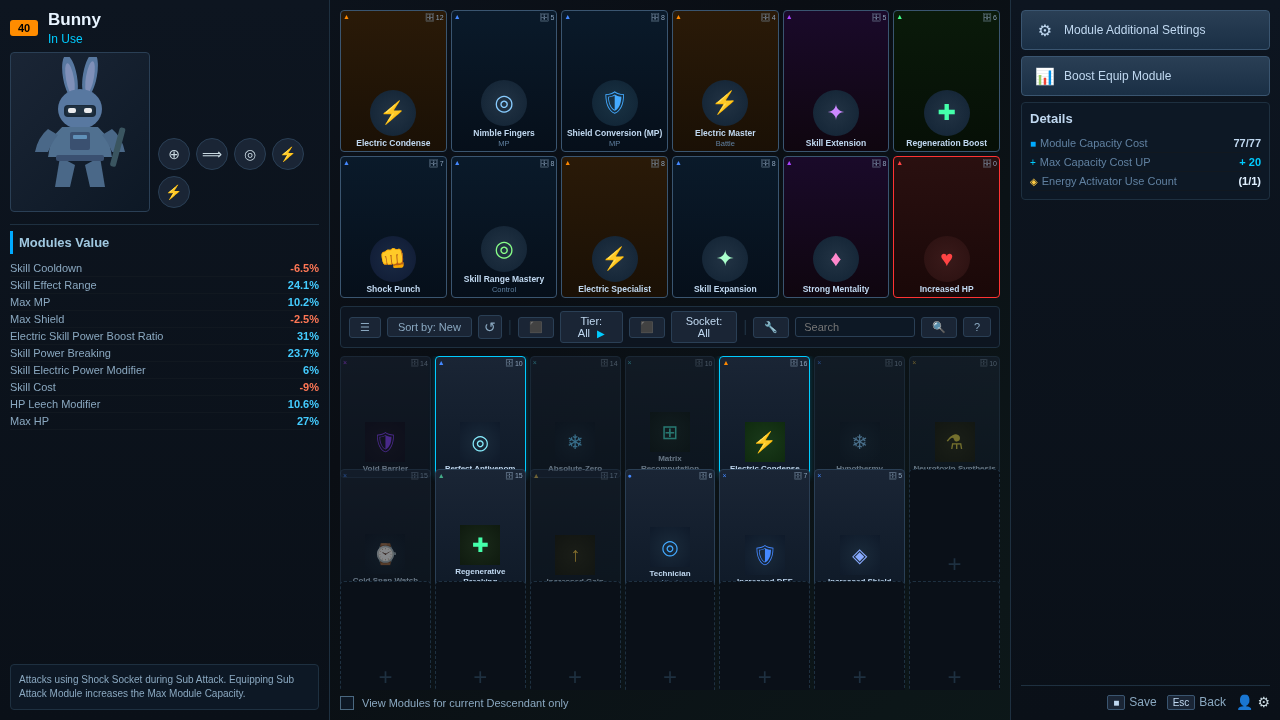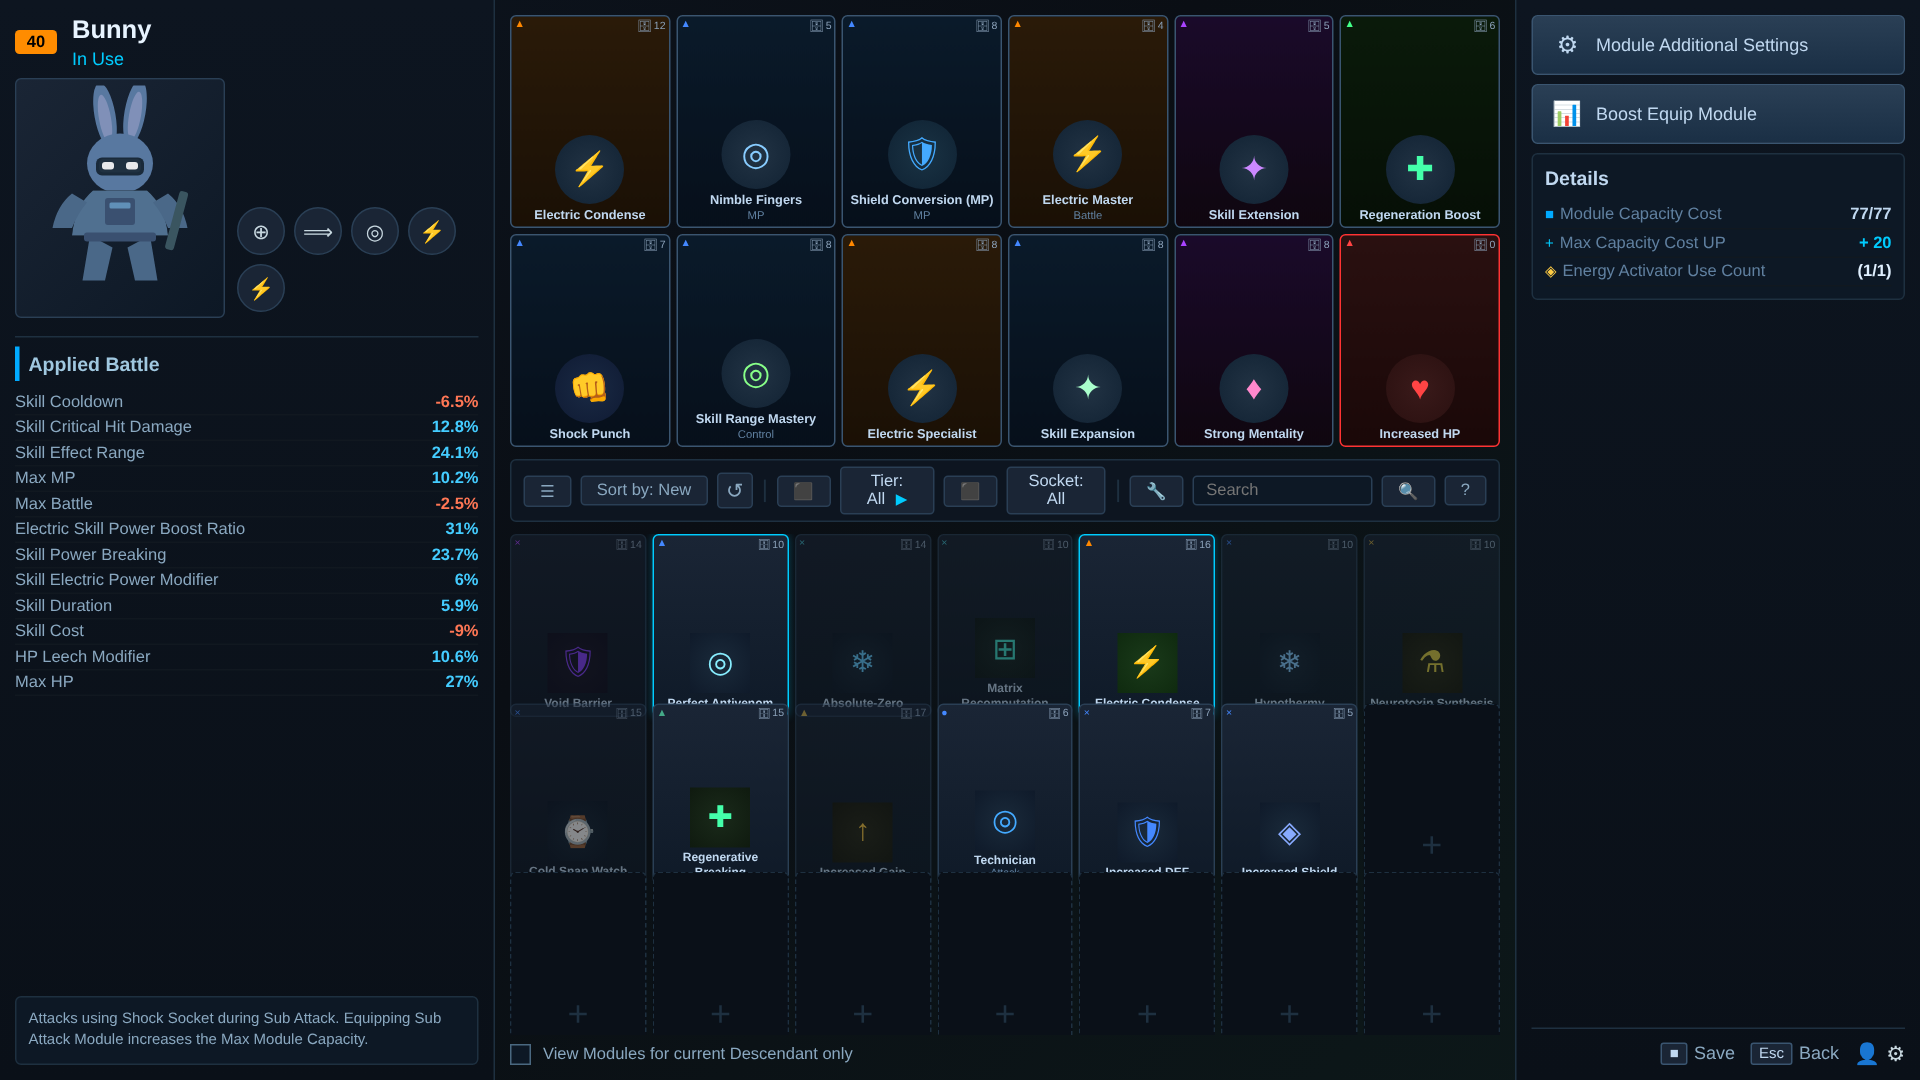--- a/index.html
+++ b/index.html
@@ -626,58 +626,50 @@
           <div class="icon-circle">⟹</div>
           <div class="icon-circle">◎</div>
           <div class="icon-circle" style="color:#ffdd00;">⚡</div>
           <div class="icon-circle" style="color:#aaddff;">⚡</div>
         </div>
       </div>
     </div>
 
     <div class="divider"></div>
 
-    <div class="applied-value-header">Applied Battle</div>
+    <div class="applied-value-header">Modules Value</div>
 
     <div class="stats-list scrollbar-custom">
       <div class="stat-row">
         <span class="stat-name">Skill Cooldown</span>
         <span class="stat-value negative">-6.5%</span>
       </div>
       <div class="stat-row">
-        <span class="stat-name">Skill Critical Hit Damage</span>
-        <span class="stat-value positive">12.8%</span>
-      </div>
-      <div class="stat-row">
         <span class="stat-name">Skill Effect Range</span>
         <span class="stat-value positive">24.1%</span>
       </div>
       <div class="stat-row">
         <span class="stat-name">Max MP</span>
         <span class="stat-value positive">10.2%</span>
       </div>
       <div class="stat-row">
-        <span class="stat-name">Max Battle</span>
+        <span class="stat-name">Max Shield</span>
         <span class="stat-value negative">-2.5%</span>
       </div>
       <div class="stat-row">
         <span class="stat-name">Electric Skill Power Boost Ratio</span>
         <span class="stat-value positive">31%</span>
       </div>
       <div class="stat-row">
         <span class="stat-name">Skill Power Breaking</span>
         <span class="stat-value positive">23.7%</span>
       </div>
       <div class="stat-row">
         <span class="stat-name">Skill Electric Power Modifier</span>
         <span class="stat-value positive">6%</span>
-      </div>
-      <div class="stat-row">
-        <span class="stat-name">Skill Duration</span>
-        <span class="stat-value positive">5.9%</span>
       </div>
       <div class="stat-row">
         <span class="stat-name">Skill Cost</span>
         <span class="stat-value negative">-9%</span>
       </div>
       <div class="stat-row">
         <span class="stat-name">HP Leech Modifier</span>
         <span class="stat-value positive">10.6%</span>
       </div>
       <div class="stat-row">

